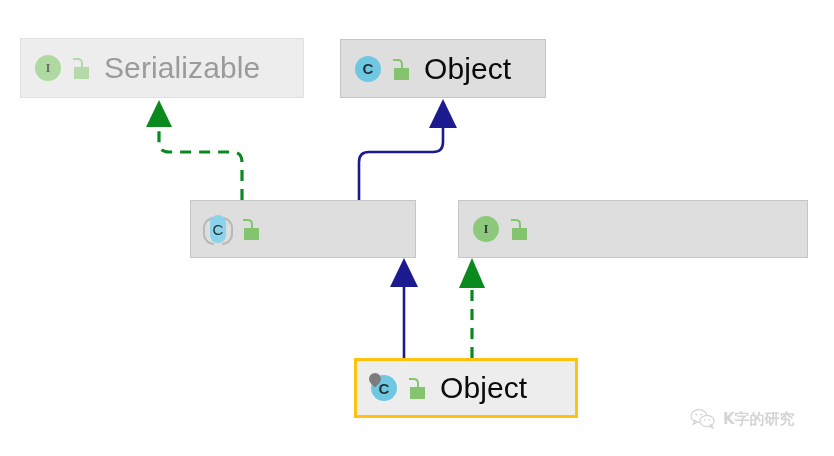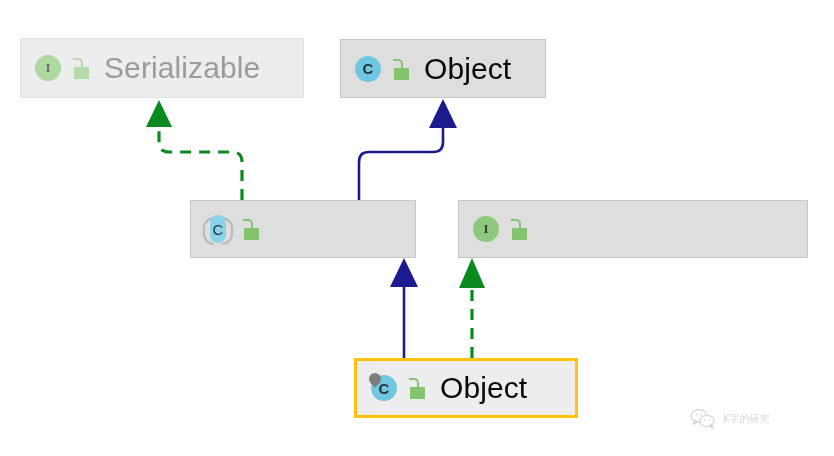--- a/index.html
+++ b/index.html
@@ -174,25 +174,26 @@
 
   
   #watermark {
     position: absolute;
     display: flex;
     align-items: center;
     opacity: 0.42;
     user-select: none;
   }
   #watermark .wm-text {
-    font-size: 10px;
+    font-size: 15px;
     color: #9a9a9a;
     margin-left: 7px;
     font-family: "DejaVu Sans", sans-serif;
     white-space: nowrap;
+    font-weight: bold;
   }
 </style>
 </head>
 <body>
 
 <div id="canvas">
 
   <svg id="edges" viewBox="0 0 834 456" width="834" height="456">
 
      Serializable  (green dashed, rounded elbows) --&gt;

